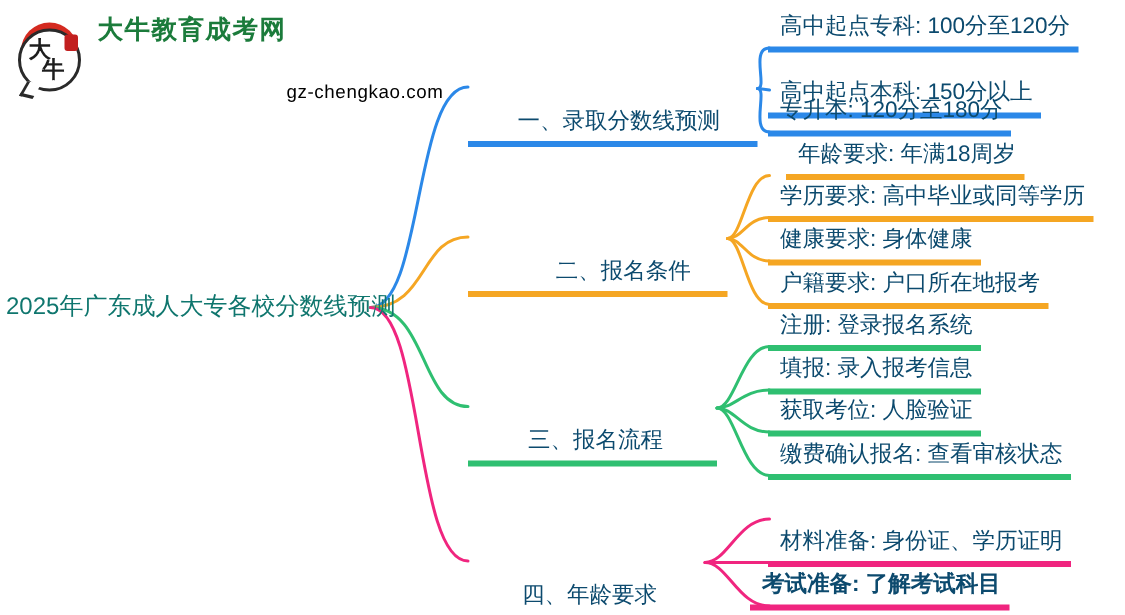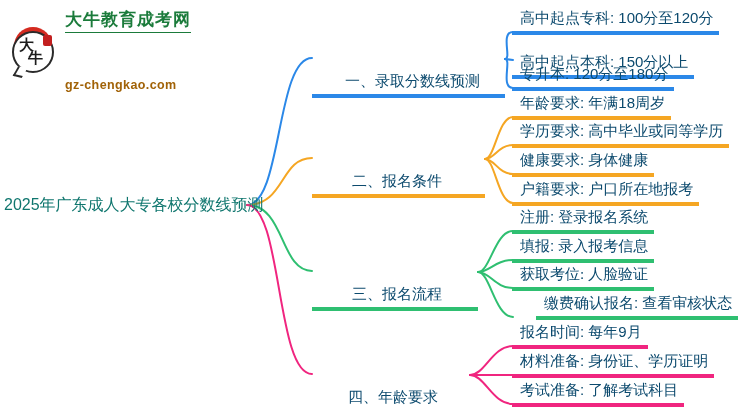--- a/index.html
+++ b/index.html
@@ -16,24 +16,24 @@
   .logo-icon{width:46px;height:48px;position:relative;flex:0 0 auto;}
   .logo-hat{position:absolute;top:0;left:2px;width:38px;height:20px;
     border-radius:19px 19px 0 0;background:#d42a20;}
   .logo-bubble{position:absolute;top:4px;left:0;width:38px;height:38px;border-radius:50%;
     background:#fff;border:2px solid #2a2a2a;}
   .logo-char-top{position:absolute;top:9px;left:7px;font-weight:bold;font-size:15px;color:#1d1d1d;}
   .logo-char-bottom{position:absolute;top:22px;left:16px;font-weight:bold;font-size:15px;color:#1d1d1d;}
   .logo-seal{position:absolute;top:8px;left:31px;width:9px;height:11px;background:#c21f1f;border-radius:2px;}
   .logo-tail{position:absolute;left:3px;top:40px;width:8px;height:8px;background:#fff;
     border-left:2px solid #2a2a2a;border-bottom:2px solid #2a2a2a;transform:skew(-20deg,0) rotate(12deg);}
-  .logo-text{display:flex;flex-direction:column;}
+  .logo-text{display:flex;flex-direction:row;}
   .logo-title{font-size:17px;font-weight:bold;color:#1b7b3b;letter-spacing:1px;line-height:20px;}
   .logo-divider{height:1px;background:#1b7b3b;margin:2px 0 1px 0;}
-  .logo-url{font-size:12.5px;font-weight:bold;color:#a16207;letter-spacing:.4px;line-height:14px;margin-top:44px;}
+  .logo-url{font-size:12.5px;font-weight:normal;color:#000000;letter-spacing:.4px;line-height:14px;margin-top:44px;}
 
   
   .topic{position:absolute;left:4px;top:196px;font-size:16px;line-height:18px;color:#0f766e;white-space:nowrap;}
   .node{position:absolute;font-size:15px;line-height:18px;color:#0c4a6e;white-space:nowrap;
     padding:0 6px 4px 8px;border-bottom:4px solid #404040;}
   .label-node{padding-left:33px;box-sizing:border-box;margin-top:36px;}
   .b0{border-bottom-color:#2b88e8;}
   .b1{border-bottom-color:#f5a623;}
   .b2{border-bottom-color:#2fbf71;}
   .b3{border-bottom-color:#f0257f;}
@@ -87,30 +87,29 @@
     </div>
   </div>
 
   <div class="topic">2025年广东成人大专各校分数线预测</div>
 
   <div class="node label-node b0" style="left:312px;top:36px;width:193px;">一、录取分数线预测</div>
   <div class="node b0" style="left:512px;top:9px;">高中起点专科: 100分至120分</div>
   <div class="node b0" style="left:512px;top:37px;margin-top:16px;">高中起点本科: 150分以上</div>
   <div class="node b0" style="left:512px;top:65px;">专升本: 120分至180分</div>
 
-  <div class="node label-node b1" style="left:312px;top:136px;width:173px;padding-left:40px;">二、报名条件</div>
-  <div class="node b1" style="left:512px;top:94px;">年龄要求: 年满18周岁</div>
+  <div class="node label-node b1" style="left:312px;top:136px;width:173px;padding-left:40px;text-align:center;">二、报名条件</div>
+  <div class="node b1" style="left:524px;top:94px;">年龄要求: 年满18周岁</div>
   <div class="node b1" style="left:512px;top:122px;">学历要求: 高中毕业或同等学历</div>
   <div class="node b1" style="left:512px;top:151px;">健康要求: 身体健康</div>
   <div class="node b1" style="left:512px;top:180px;">户籍要求: 户口所在地报考</div>
 
   <div class="node label-node b2" style="left:312px;top:249px;width:166px;padding-left:40px;">三、报名流程</div>
   <div class="node b2" style="left:512px;top:237px;">填报: 录入报考信息</div>
   <div class="node b2" style="left:512px;top:208px;">注册: 登录报名系统</div>
-  <div class="node b2" style="left:512px;top:265px;font-family:Liberation Serif, serif;">获取考位: 人脸验证</div>
-  <div class="node b2" style="left:536px;top:294px;">缴费确认报名: 查看审核状态</div>
+  <div class="node b2" style="left:512px;top:265px;">获取考位: 人脸验证</div>
+  <div class="node b2" style="left:512px;top:294px;">缴费确认报名: 查看审核状态</div>
 
   <div class="node label-node b3" style="left:312px;top:352px;width:158px;padding-left:36px;">四、年龄要求</div>
-  <div class="node b3" style="left:512px;top:323px;">报名时间: 每年9月</div>
   <div class="node b3" style="left:512px;top:352px;">材料准备: 身份证、学历证明</div>
-  <div class="node b3" style="left:512px;top:381px;">考试准备: 了解考试科目</div>
+  <div class="node b3" style="left:500px;top:381px;font-weight:bold;">考试准备: 了解考试科目</div>
 
 </div>
 
 </body></html>

